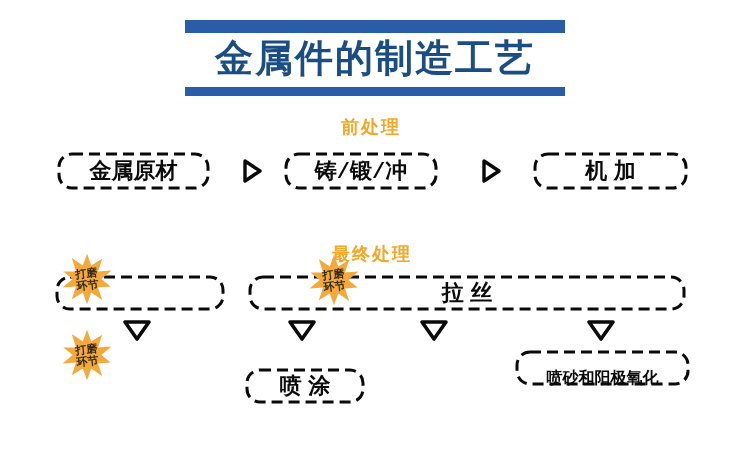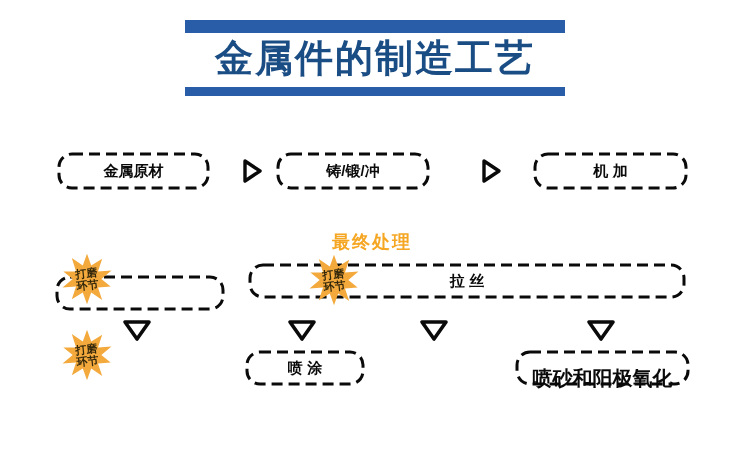--- a/index.html
+++ b/index.html
@@ -12,30 +12,30 @@
   .bar-top{height:13px;background:var(--blue_bar);}
   .bar-btm{height:9px;background:var(--blue_bar);}
   .banner-body{height:54px;display:flex;align-items:flex-start;justify-content:center;background:#fff;}
   .page-title{font-size:38px;font-weight:bold;color:var(--title_blue);letter-spacing:2px;white-space:nowrap;}
   
   .section-label{
     position:absolute;width:170px;text-align:center;
     font-size:18px;font-weight:bold;color:var(--orange);letter-spacing:2px;white-space:nowrap;
   }
   #pre-label{left:286px;top:115px;}
-  #final-label{left:287px;top:230px;}
+  #final-label{left:287px;top:242px;}
   
   .pbox{position:absolute;display:flex;align-items:center;justify-content:center;}
   .pbox svg{position:absolute;left:0;top:0;}
   .plabel{
-    position:relative;font-size:15px;font-weight:bold;color:var(--ink);
+    position:relative;font-size:22px;font-weight:bold;color:var(--ink);
     white-space:nowrap;z-index:2;
   }
   .plabel.sp{letter-spacing:0.3em;margin-right:-0.3em;}
-  .plabel.long{font-size:20px;letter-spacing:0;margin-top:20px;}
+  .plabel.long{font-size:16px;letter-spacing:0;margin-top:20px;}
   
   .arrow{position:absolute;}
   .arrow polygon{fill:#ffffff;stroke:var(--ink);stroke-linejoin:round;}
   
   .star{position:absolute;width:54px;height:54px;z-index:5;}
   .star svg{position:absolute;left:0;top:0;}
   .star-text{
     position:absolute;inset:0;display:flex;flex-direction:column;
     align-items:center;justify-content:center;transform:rotate(-6deg);
     font-size:11px;font-weight:bold;color:var(--star_text);line-height:1.1;z-index:6;
@@ -48,33 +48,34 @@
 <div class="canvas">
 
   <div class="banner">
     <div class="bar-top"></div>
     <div class="banner-body">
       <span class="page-title">金属件的制造工艺</span>
     </div>
     <div class="bar-btm"></div>
   </div>
 
+  <div class="section-label" id="pre-label">前处理</div>
 
   <div class="pbox" style="left:57px;top:152px;width:153px;height:38px;">
     <svg width="153" height="38">
         <rect class="dash-rect" x="2" y="2" width="149" height="34" rx="13"></rect>
       </svg>
     <span class="plabel">金属原材</span>
   </div>
 
   <svg class="arrow" style="left:240px;top:157px;" width="24" height="28">
     <polygon points="5,4 20,14 5,24" stroke-width="3.4"></polygon>
   </svg>
 
-  <div class="pbox" style="left:276px;top:152px;width:154px;height:38px;">
+  <div class="pbox" style="left:284px;top:152px;width:154px;height:38px;font-family:Liberation Mono, monospace;">
     <svg width="154" height="38">
         <rect class="dash-rect" x="2" y="2" width="150" height="34" rx="13"></rect>
       </svg>
     <span class="plabel">铸/锻/冲</span>
   </div>
 
   <svg class="arrow" style="left:479px;top:157px;" width="24" height="28">
     <polygon points="5,4 20,14 5,24" stroke-width="3.4"></polygon>
   </svg>
 
@@ -86,21 +87,21 @@
   </div>
 
   <div class="section-label" id="final-label">最终处理</div>
 
   <div class="pbox" style="left:55px;top:275px;width:170px;height:36px;">
     <svg width="170" height="36">
         <rect class="dash-rect" x="2" y="2" width="166" height="32" rx="13"></rect>
       </svg>
   </div>
 
-  <div class="pbox" style="left:248px;top:263px;width:438px;height:36px;">
+  <div class="pbox" style="left:248px;top:275px;width:438px;height:36px;">
     <svg width="438" height="36">
         <rect class="dash-rect" x="2" y="2" width="434" height="32" rx="13"></rect>
       </svg>
     <span class="plabel sp">拉丝</span>
   </div>
 
   <div class="star" style="left:60px;top:252px;">
     <svg width="54" height="54" viewBox="0 0 64 64">
       <polygon points="32,2 37,16 50,8 45,23 61,22 49,32 60,41 45,42 50,57 37,48 32,62 27,48 14,56 19,41 3,42 15,32 4,23 19,23 14,7 27,16" fill="#f3a93c"></polygon>
     </svg>
@@ -137,21 +138,21 @@
     <polygon points="4,4 28,4 16,21" stroke-width="3.6"></polygon>
   </svg>
   <svg class="arrow" style="left:418px;top:318px;" width="32" height="26">
     <polygon points="4,4 28,4 16,21" stroke-width="3.6"></polygon>
   </svg>
   <svg class="arrow" style="left:585px;top:318px;" width="32" height="26">
     <polygon points="4,4 28,4 16,21" stroke-width="3.6"></polygon>
   </svg>
 
 
-  <div class="pbox" style="left:245px;top:350px;width:120px;height:36px;">
+  <div class="pbox" style="left:245px;top:368px;width:120px;height:36px;">
     <svg width="120" height="36">
         <rect class="dash-rect" x="2" y="2" width="116" height="32" rx="13"></rect>
       </svg>
     <span class="plabel sp">喷涂</span>
   </div>
 
 
   <div class="pbox" style="left:515px;top:350px;width:175px;height:36px;">
     <svg width="175" height="36">
         <rect class="dash-rect" x="2" y="2" width="171" height="32" rx="13"></rect>

